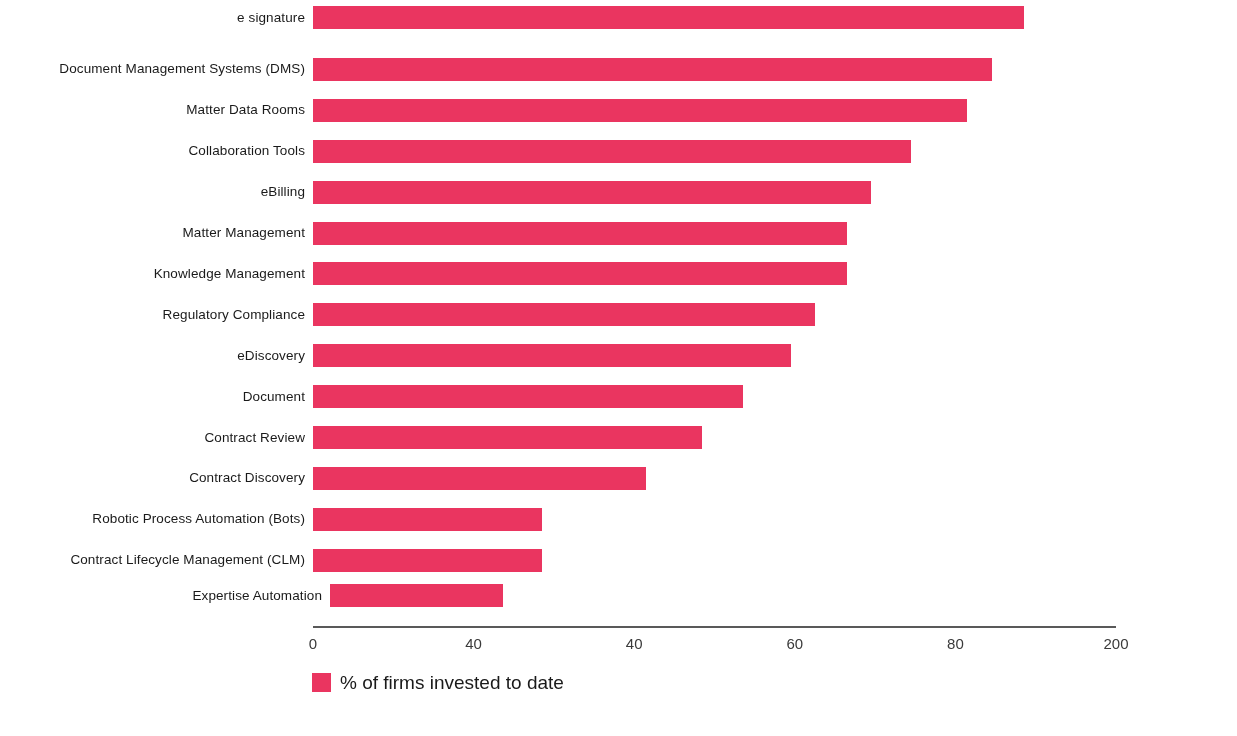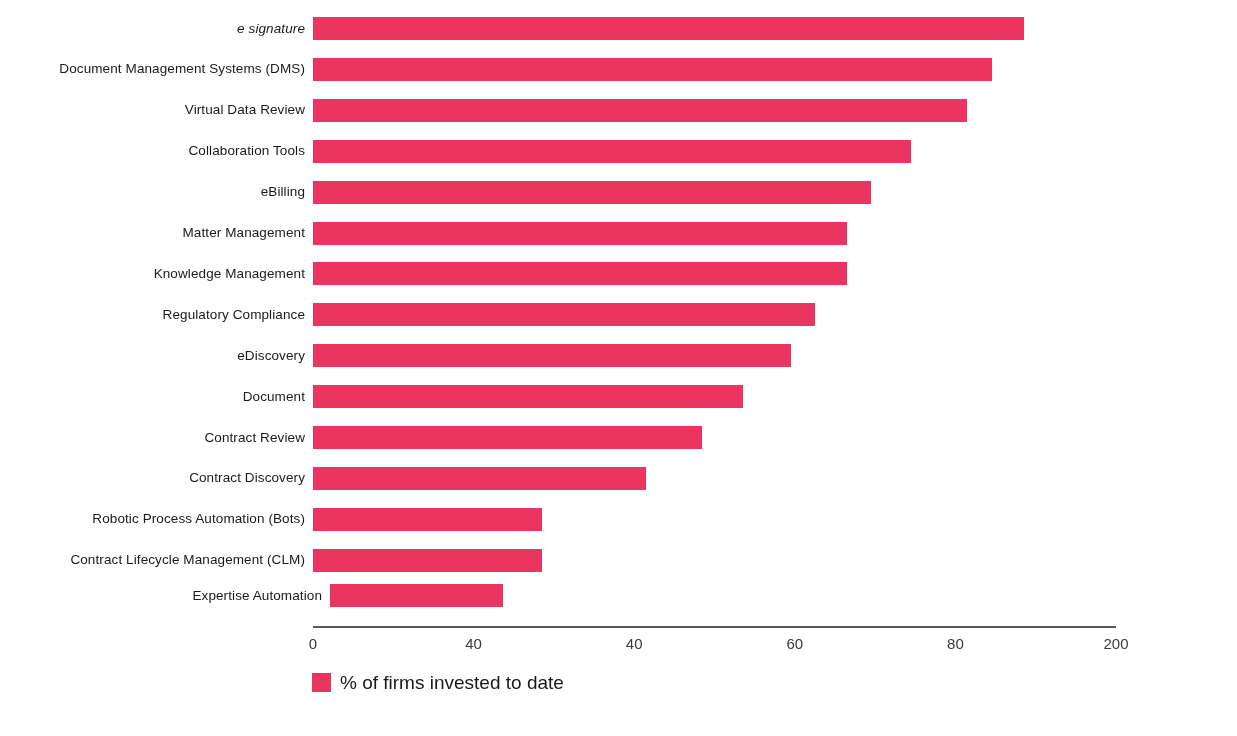--- a/index.html
+++ b/index.html
@@ -115,36 +115,36 @@
     white-space: nowrap;
   }
 </style>
 </head>
 <body>
 
 <div id="chart-root">
 
   <div class="plot">
 
-    <div class="row" style="top:17px;font-style:italic;">
+    <div class="row" style="top:6px;">
       <div class="cat-label">e signature</div>
       <div class="bar-track">
         <div class="bar" style="width: 710.655px; background: rgb(234, 53, 96);"></div>
       </div>
     </div>
 
     <div class="row" style="top:57.9px;">
       <div class="cat-label">Document Management Systems (DMS)</div>
       <div class="bar-track">
         <div class="bar" style="width: 678.535px; background: rgb(234, 53, 96);"></div>
       </div>
     </div>
 
     <div class="row" style="top:98.8px;">
-      <div class="cat-label">Virtual Data Review</div>
+      <div class="cat-label">Matter Data Rooms</div>
       <div class="bar-track">
         <div class="bar" style="width: 654.445px; background: rgb(234, 53, 96);"></div>
       </div>
     </div>
 
     <div class="row" style="top:139.7px;">
       <div class="cat-label">Collaboration Tools</div>
       <div class="bar-track">
         <div class="bar" style="width: 598.235px; background: rgb(234, 53, 96);"></div>
       </div>

